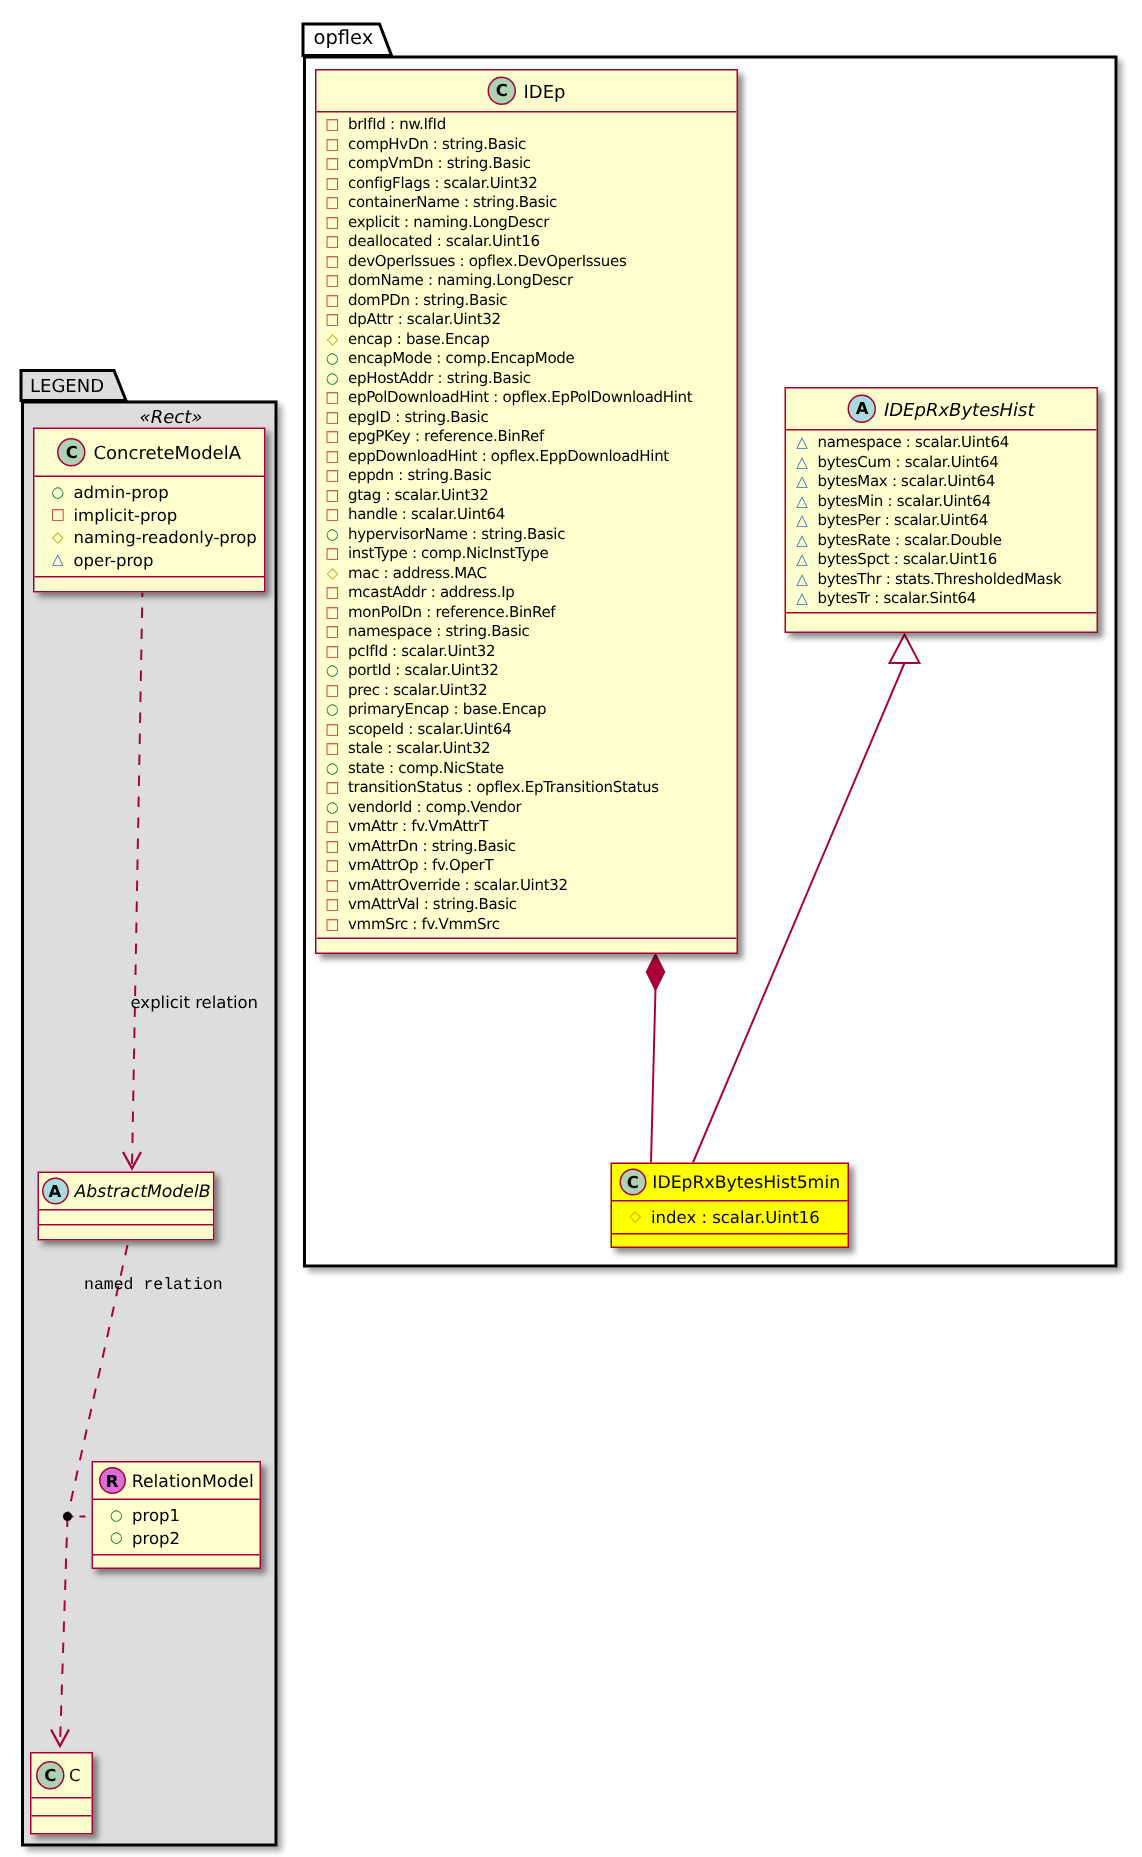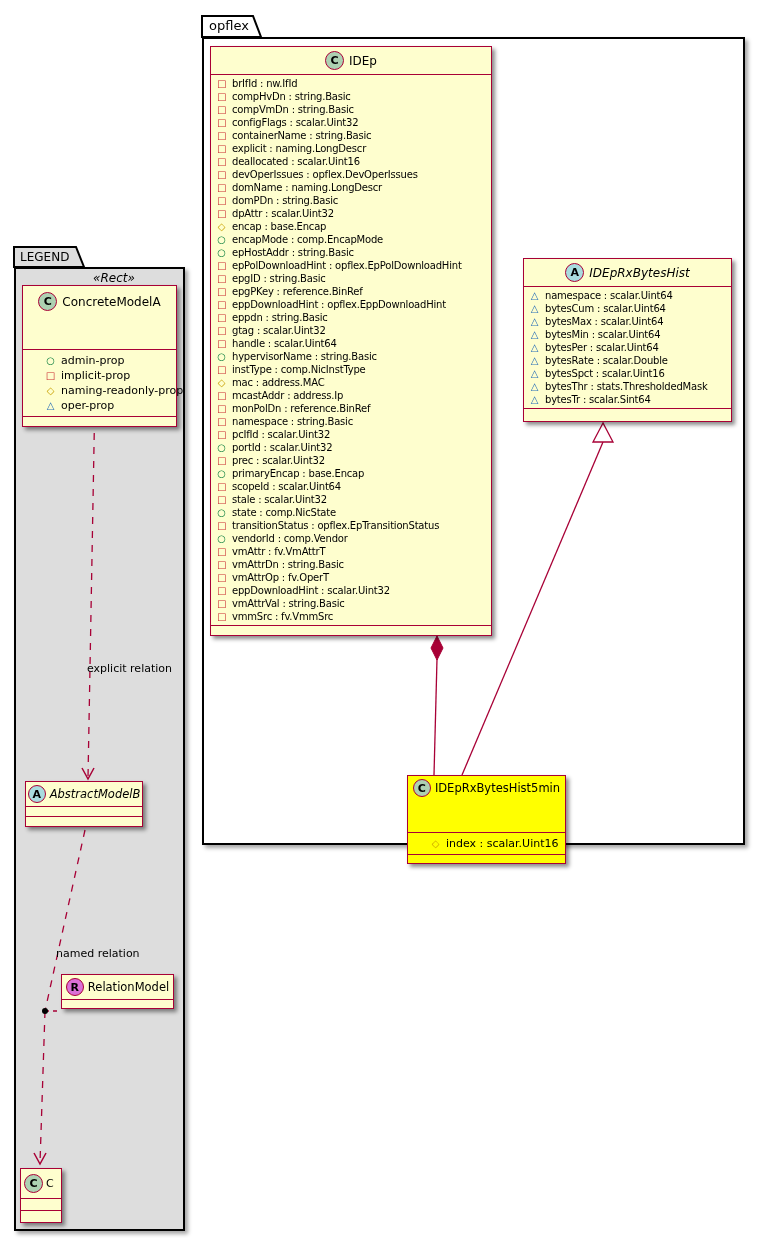--- a/index.html
+++ b/index.html
@@ -35,21 +35,21 @@
     display:flex; align-items:center; justify-content:center;
     font-weight:bold; font-size:11px; flex:0 0 auto;
   }
   .badge.c { background:#ADD1B2; }
   .badge.a { background:#A9DCDF; }
   .badge.r { background:#DA70D6; }
   .attrs {
     border-top:1.5px solid #A80036; padding:2px 4px 2px 5px; font-size:10px;
     letter-spacing:-0.2px;
   }
-  .attrs.mid { font-size:11px; letter-spacing:0; padding:3px 4px 3px 22px;margin-top:32px; }
+  .attrs.mid { font-size:11px; letter-spacing:0; padding:3px 4px 3px 10px; }
   .attr-row { display:flex; align-items:center; gap:5px; line-height:13px; }
   .attrs.mid .attr-row { line-height:15px; }
   .concrete-attrs .attr-row { line-height:14.5px; }
   .methods { border-top:1.5px solid #A80036; height:9px; }
   .empty-comp { border-top:1.5px solid #A80036; height:9px; }
   .pic { display:inline-block; width:11px; text-align:center; font-size:10px; line-height:10px; flex:0 0 auto; }
   .pic.square::before   { content:"□"; color:#C82930; }
   .pic.circle::before   { content:"○"; color:#108040; }
   .pic.diamond::before  { content:"◇"; color:#C8A000; }
   .pic.triangle::before { content:"△"; color:#2C72B8; }
@@ -84,21 +84,21 @@
     <polyline points="34,1153 40,1164 46,1153" fill="none" stroke="#A80036" stroke-width="1.5"></polyline>
     <path d="M45,1011 L61,1011" stroke="#A80036" stroke-width="1.3" fill="none" stroke-dasharray="4,4"></path>
     <circle cx="45" cy="1011" r="3" fill="#000"></circle>
   </svg>
 
   <div class="pkg-tab-label" style="left:209px; top:16px;">opflex</div>
   <div class="pkg-tab-label" style="left:20px; top:247px; font-size:12px;">LEGEND</div>
   <div class="stereotype" style="left:14px; top:271px; width:200px;">«Rect»</div>
 
   <div class="rel-label" style="left:87px; top:662px;">explicit relation</div>
-  <div class="rel-label" style="left:56px; top:947px;">named relation</div>
+  <div class="rel-label" style="left:56px; top:851px;font-family:Liberation Mono, monospace;">named relation</div>
 
   <div class="classbox" style="left:210px; top:46px; width:282px;">
     <div class="cls-title">
       <span class="badge c">C</span>
       <span class="cls-name">IDEp</span>
     </div>
     <div class="attrs">
 
     <div class="attr-row">
           <span class="pic square"></span>
@@ -251,21 +251,21 @@
         <div class="attr-row">
           <span class="pic square"></span>
           <span class="attr-text">vmAttrDn : string.Basic</span>
         </div>
         <div class="attr-row">
           <span class="pic square"></span>
           <span class="attr-text">vmAttrOp : fv.OperT</span>
         </div>
         <div class="attr-row">
           <span class="pic square"></span>
-          <span class="attr-text">eppDownloadHint : scalar.Uint32</span>
+          <span class="attr-text">vmAttrOverride : scalar.Uint32</span>
         </div>
         <div class="attr-row">
           <span class="pic square"></span>
           <span class="attr-text">vmAttrVal : string.Basic</span>
         </div>
         <div class="attr-row">
           <span class="pic square"></span>
           <span class="attr-text">vmmSrc : fv.VmmSrc</span>
         </div>
       </div>
@@ -368,20 +368,31 @@
     </div>
     <div class="empty-comp"></div>
     <div class="empty-comp"></div>
   </div>
 
   <div class="classbox" style="left:61px; top:974px; width:113px;">
     <div class="cls-title" style="padding:3px 4px; gap:4px;">
       <span class="badge r" style="width:16px;height:16px;">R</span>
       <span class="cls-name" style="font-size:11.5px;">RelationModel</span>
     </div>
+    <div class="attrs mid">
+
+    <div class="attr-row">
+          <span class="pic circle"></span>
+          <span class="attr-text">prop1</span>
+        </div>
+        <div class="attr-row">
+          <span class="pic circle"></span>
+          <span class="attr-text">prop2</span>
+        </div>
+      </div>
     <div class="methods" style="height:8px;"></div>
   </div>
 
   <div class="classbox" style="left:20px; top:1168px; width:42px;">
     <div class="cls-title" style="padding:5px 3px; gap:3px; justify-content:flex-start;">
       <span class="badge c">C</span>
       <span class="cls-name" style="font-size:11px;">C</span>
     </div>
     <div class="empty-comp" style="height:11px;"></div>
     <div class="empty-comp" style="height:11px;"></div>

